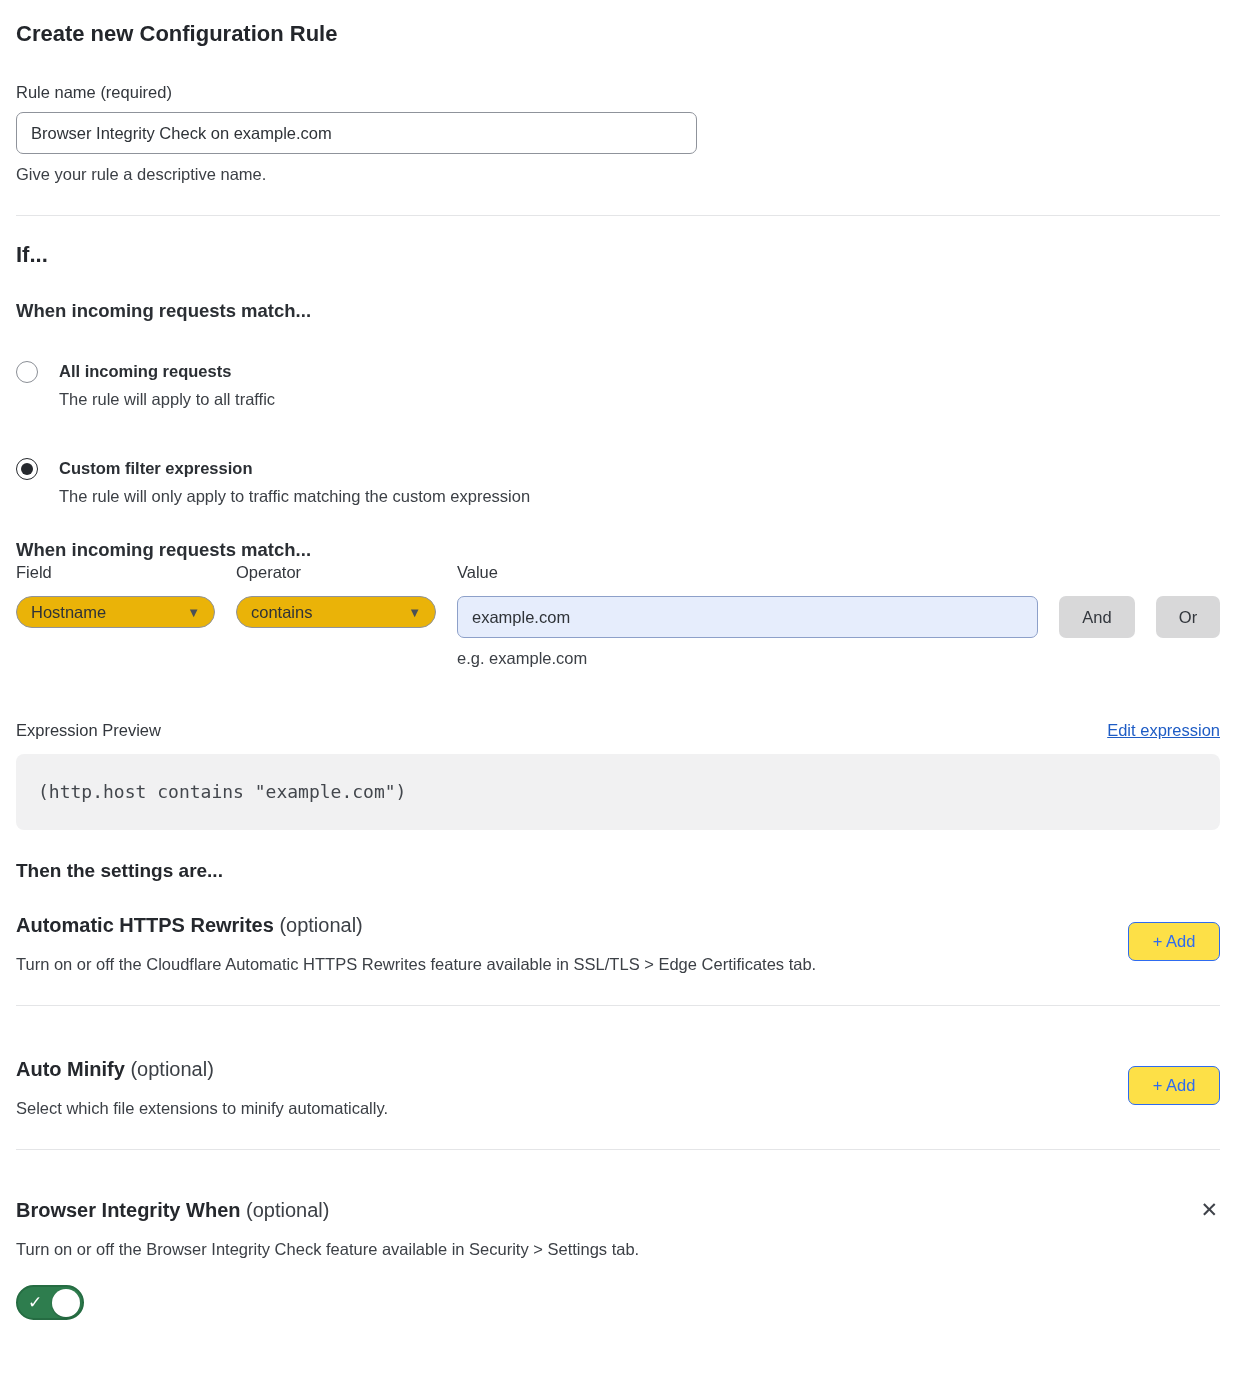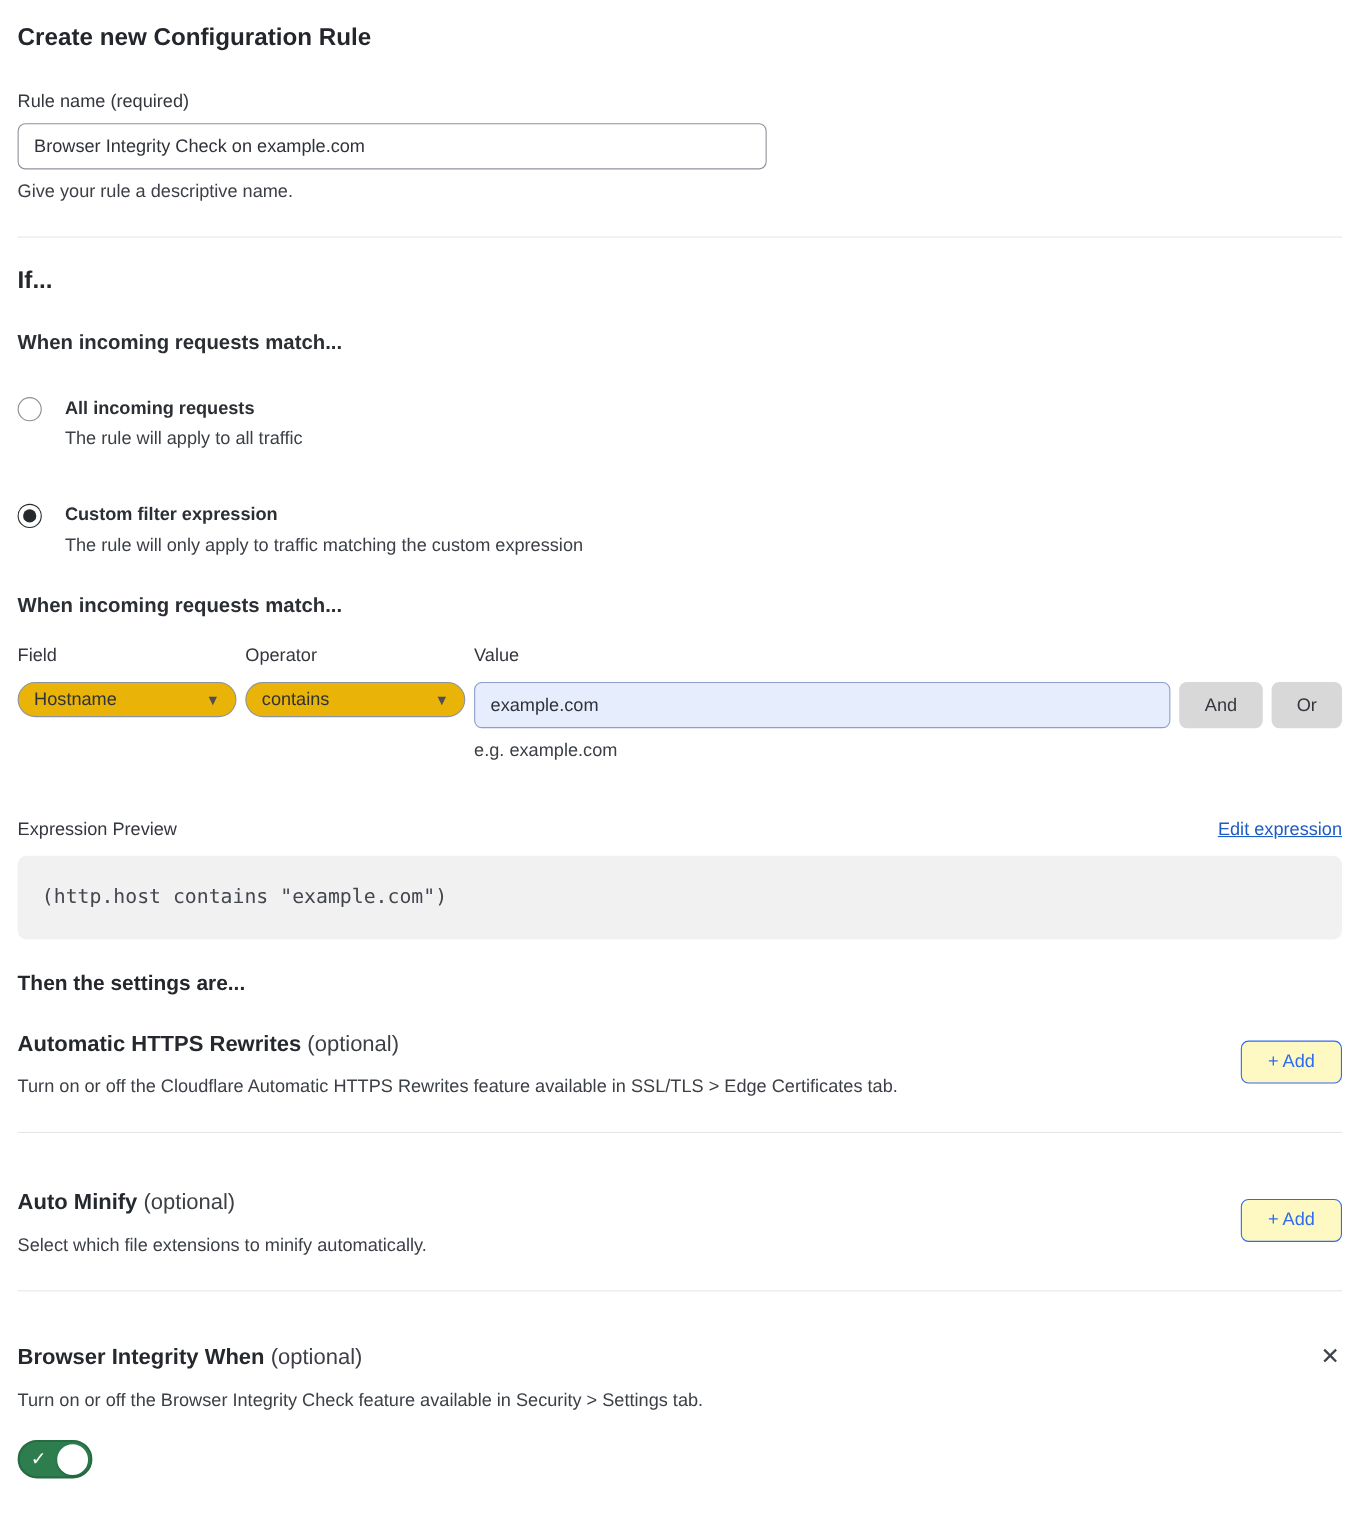--- a/index.html
+++ b/index.html
@@ -102,22 +102,21 @@
   .radio-desc {
     margin-top: 6px;
     font-size: 16.5px;
     color: #3c4046;
     line-height: 23px;
   }
 
   .filter-row {
     display: flex;
     align-items: flex-start;
-    margin-top: 24px;
-    gap: 8px;
+    gap: 21px;
   }
   .filter-col .col-label {
     font-size: 16.5px;
     color: #33373d;
     line-height: 20px;
     margin-bottom: 14px;
   }
   .select-box {
     height: 32px;
     border: 1px solid #8f939b;
@@ -217,21 +216,21 @@
     margin-top: 16px;
     font-size: 16.5px;
     color: #3c4046;
     line-height: 22px;
   }
   .add-btn {
     flex: 0 0 auto;
     width: 92px;
     height: 39px;
     margin-top: 9px;
-    background: #fef9c3;
+    background: #fde047;
     border: 1.5px solid #2e6bf0;
     border-radius: 7px;
     color: #2e6bf0;
     font-size: 16.5px;
     font-family: "Liberation Sans", "DejaVu Sans", sans-serif;
     cursor: pointer;
   }
   .hr-2 { margin-top: 43px; }
   .setting-2 { margin-top: 51px; }
   .hr-3 { margin-top: 46px; }

